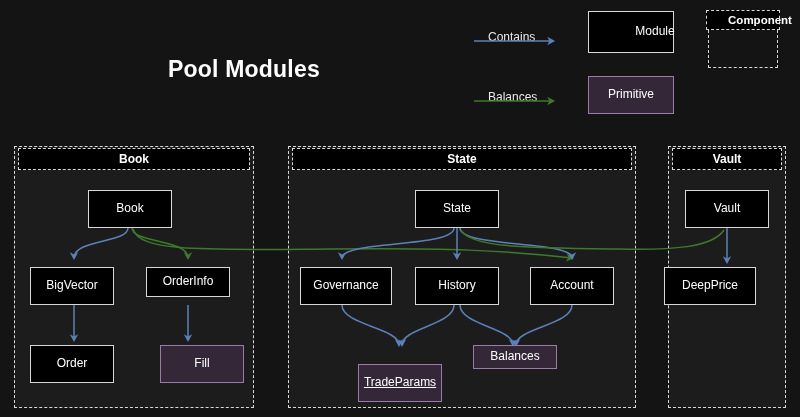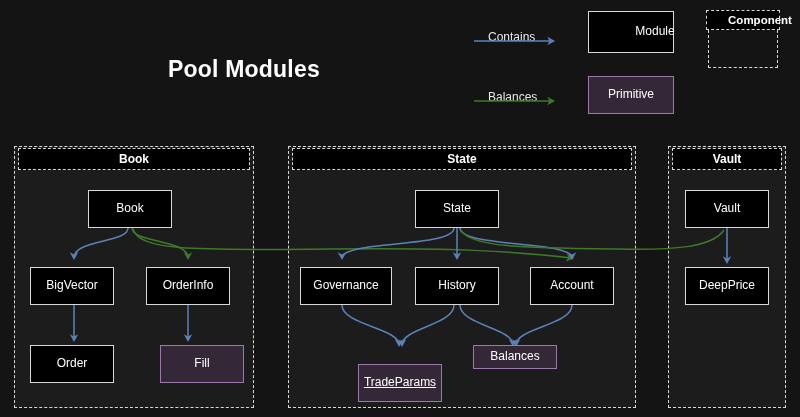--- a/index.html
+++ b/index.html
@@ -146,21 +146,21 @@
       <path d="M727,228 L727,262" stroke="#5b82b8" marker-end="url(#ah-blue)"></path>
     </g>
   </svg>
 
   <div class="node module" style="left:88px;top:190px;width:84px;height:38px;">
     <span>Book</span>
   </div>
   <div class="node module" style="left:30px;top:267px;width:84px;height:38px;">
     <span>BigVector</span>
   </div>
-  <div class="node module" style="left:146px;top:267px;width:84px;height:38px;">
+  <div class="node module" style="left:146px;top:267px;width:84px;height:30px;">
     <span>OrderInfo</span>
   </div>
   <div class="node module" style="left:30px;top:345px;width:84px;height:38px;">
     <span>Order</span>
   </div>
   <div class="node primitive" style="left:160px;top:345px;width:84px;height:38px;">
     <span>Fill</span>
   </div>
 
   <div class="node module" style="left:415px;top:190px;width:84px;height:38px;">
@@ -178,17 +178,17 @@
   <div class="node primitive" style="left:358px;top:364px;width:84px;height:38px;text-decoration:underline;">
     <span>TradeParams</span>
   </div>
   <div class="node primitive" style="left:473px;top:345px;width:84px;height:24px;">
     <span>Balances</span>
   </div>
 
   <div class="node module" style="left:685px;top:190px;width:84px;height:38px;">
     <span>Vault</span>
   </div>
-  <div class="node module" style="left:685px;top:267px;width:84px;height:38px;text-align:center;">
+  <div class="node module" style="left:664px;top:267px;width:92px;height:38px;text-align:center;">
     <span>DeepPrice</span>
   </div>
 
 </div>
 
 </body></html>

